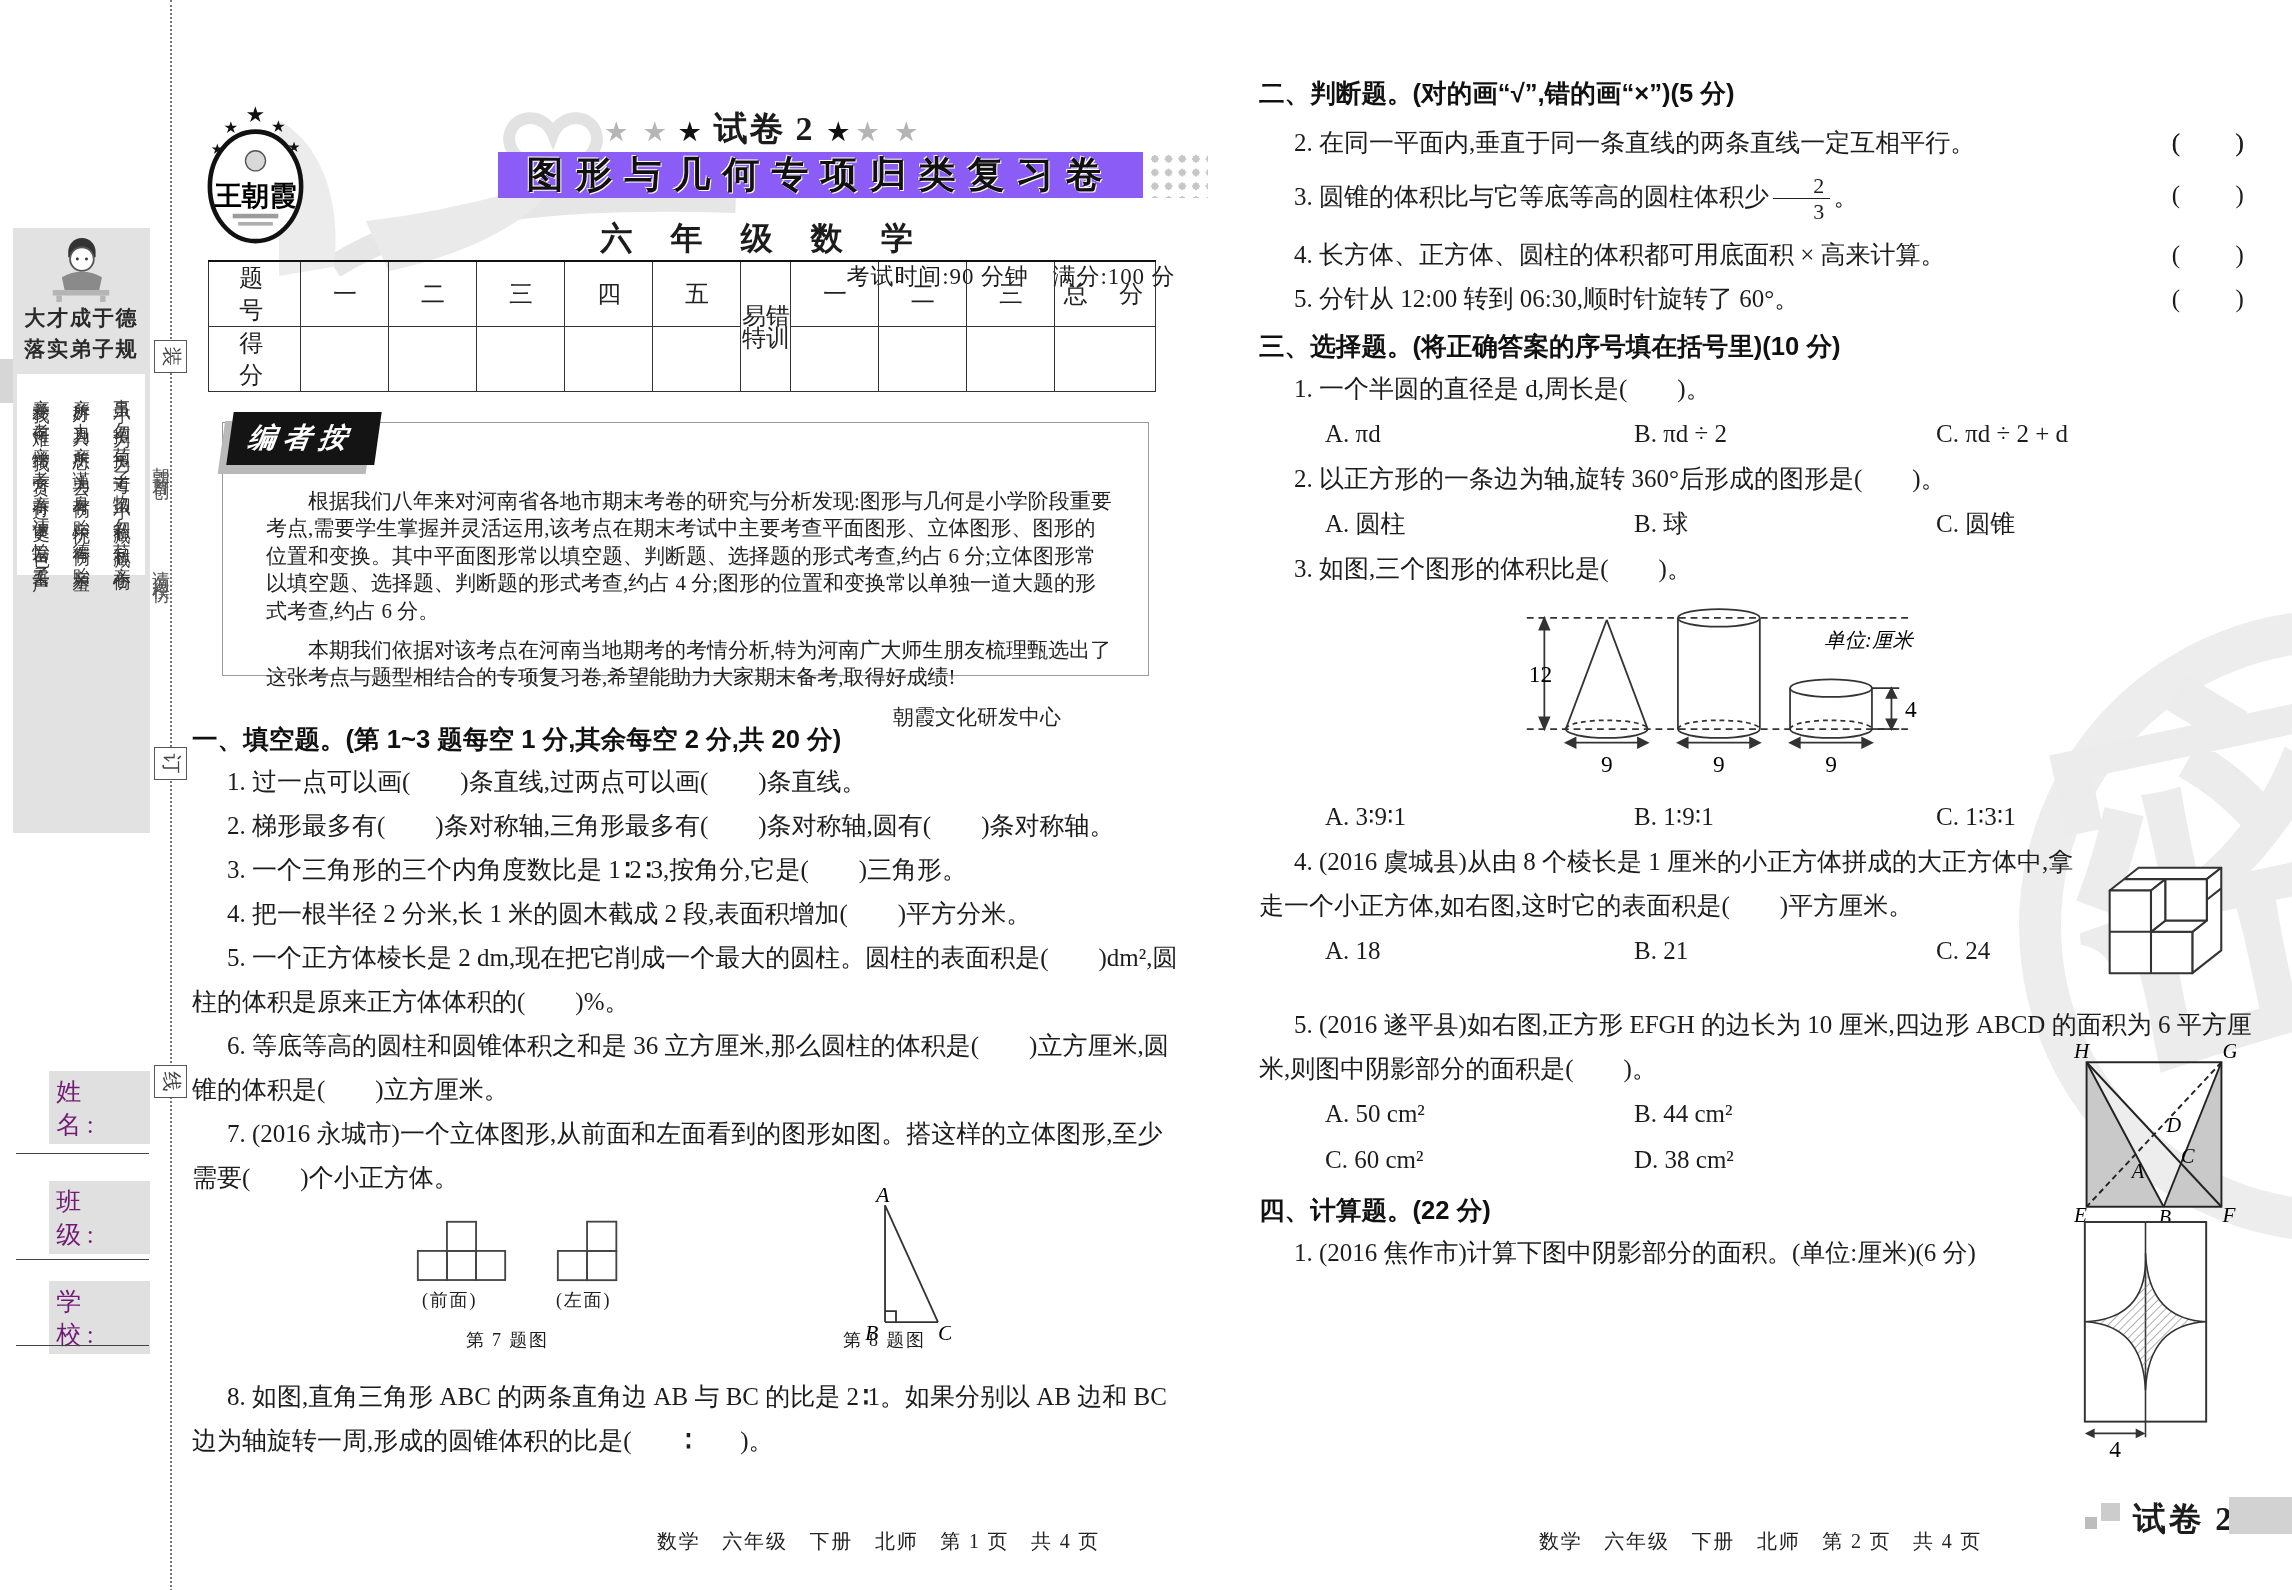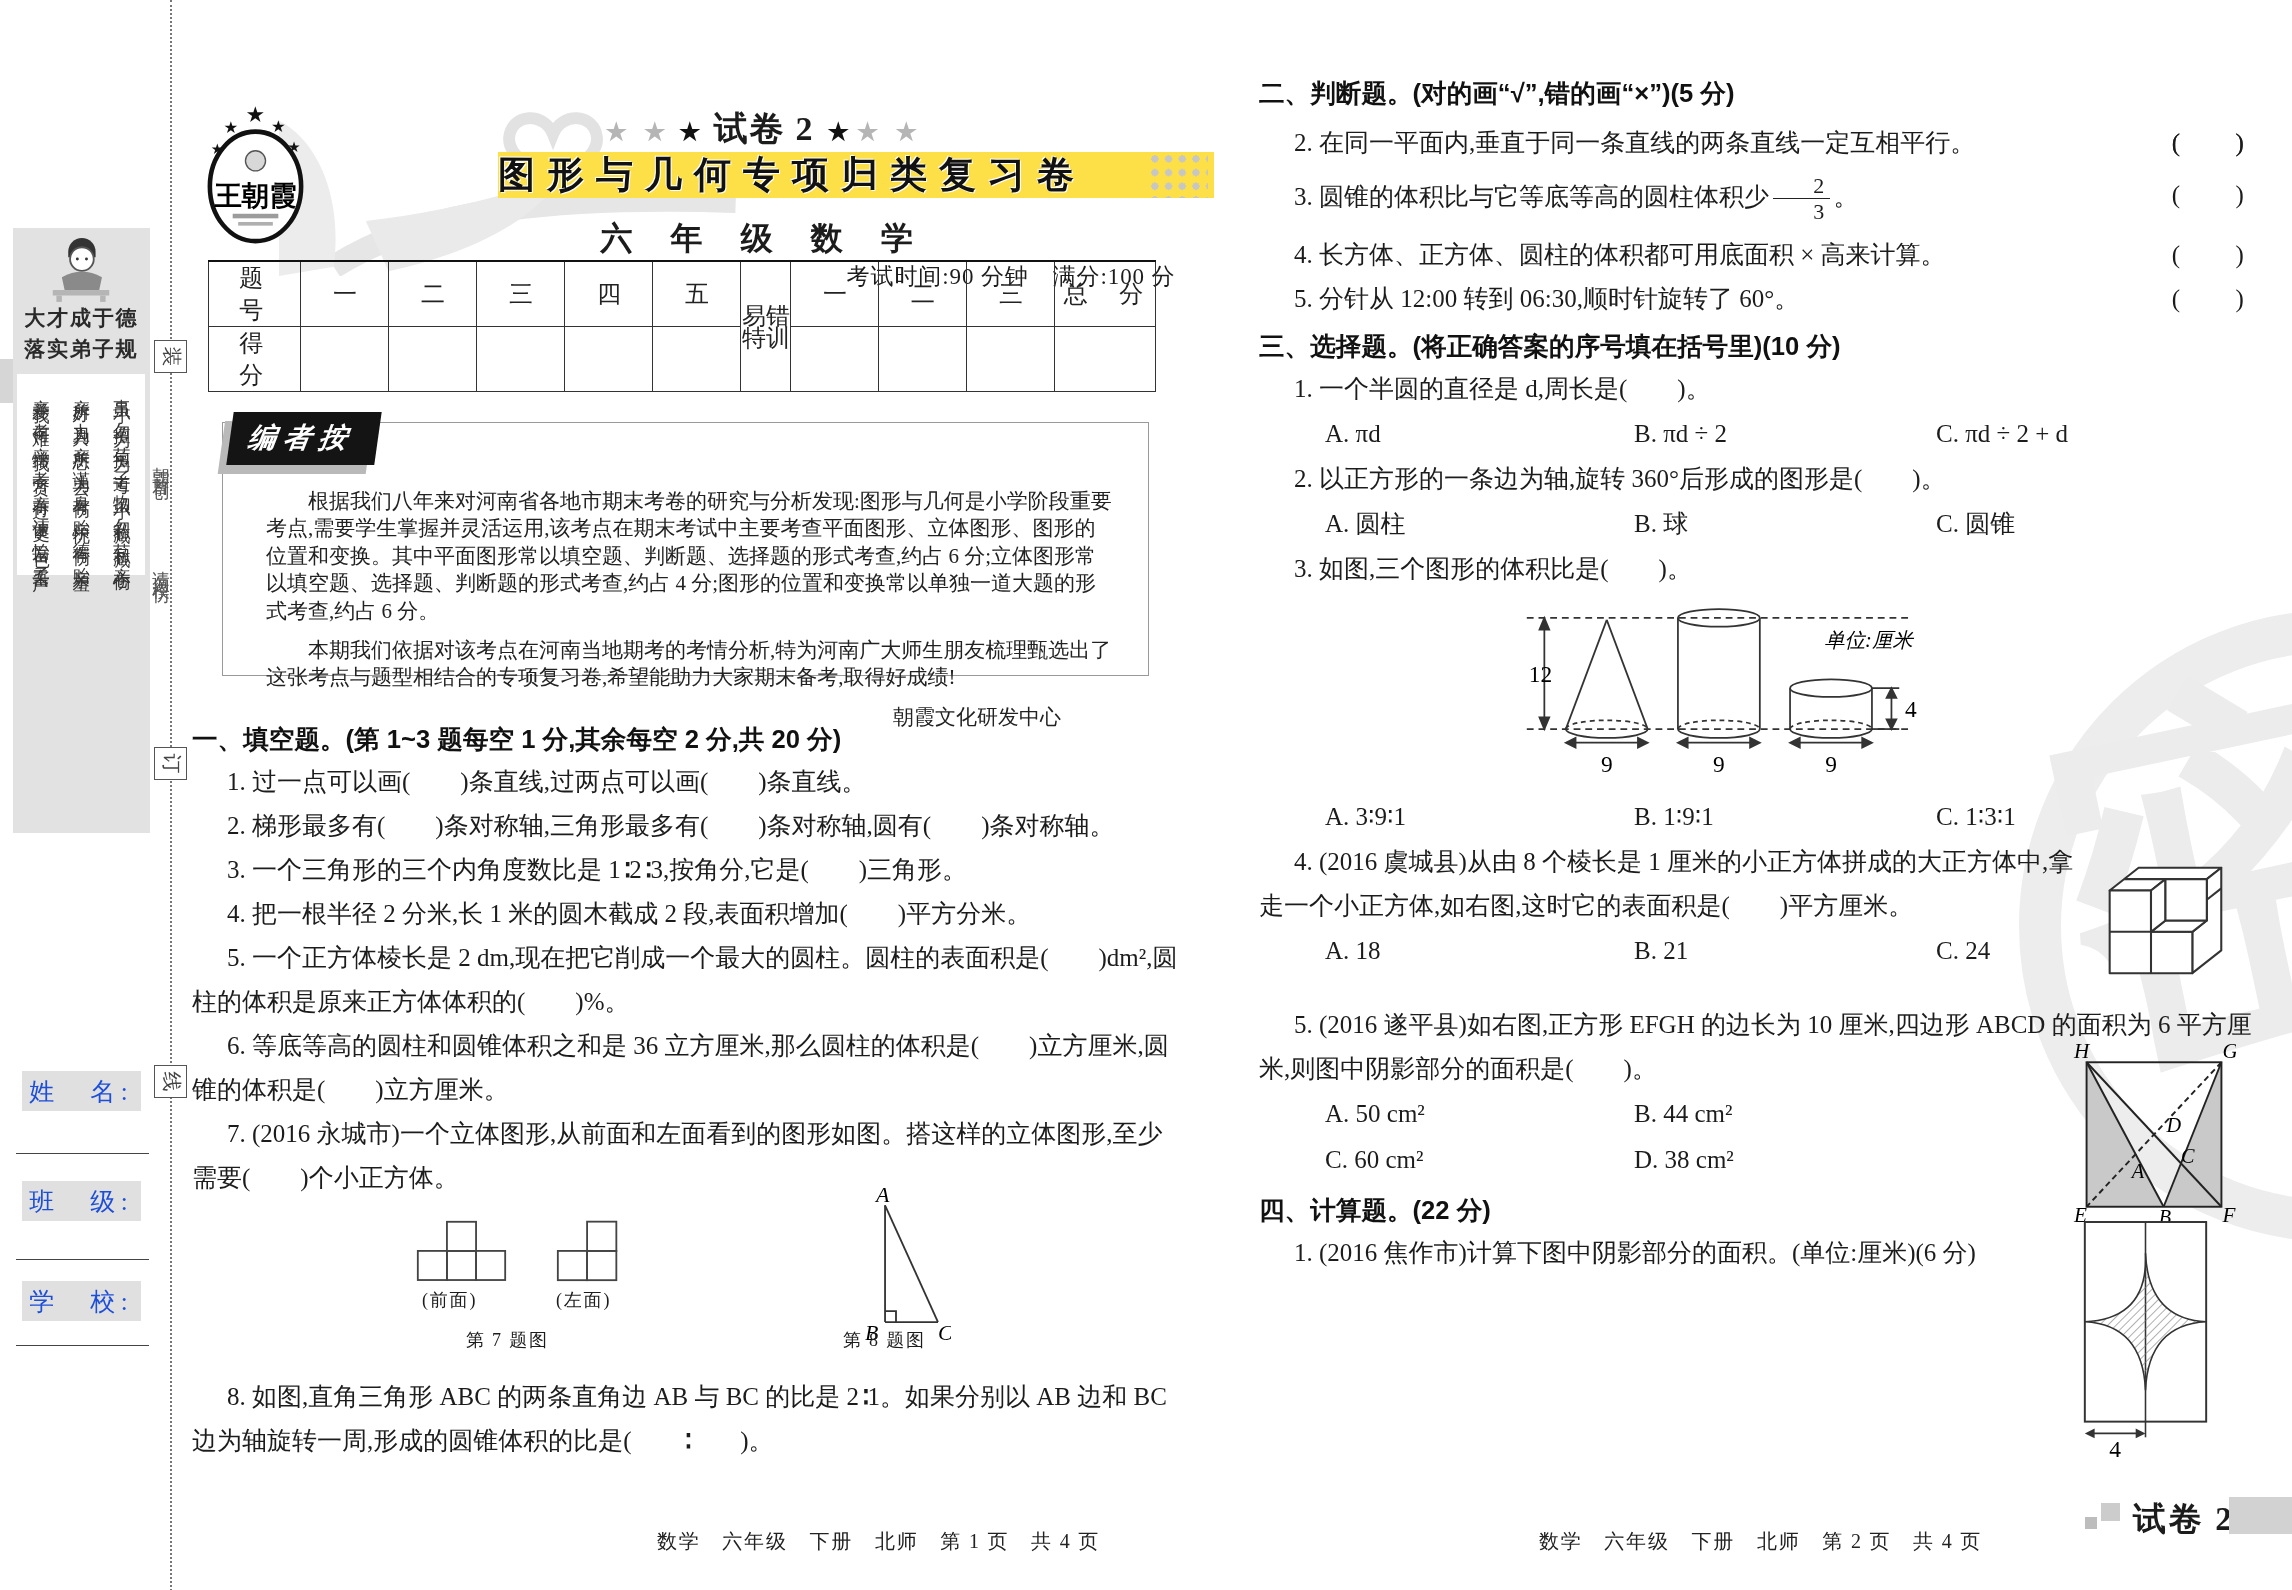--- a/index.html
+++ b/index.html
@@ -15,34 +15,34 @@
   .no-copy{position:absolute;left:149px;writing-mode:vertical-rl;font-size:17.4px;color:#555;letter-spacing:5.5px;}
   .edge-tab{position:absolute;left:0;top:359px;width:22px;height:44px;background:#d6d6d6;}
   
   .sidebox{position:absolute;left:12.8px;top:228px;width:137px;height:596px;background:#e2e2e2;padding-top:9.1px;}
   .slogan{text-align:center;font-weight:700;font-size:21px;letter-spacing:1.8px;color:#2a2a2a;line-height:31px;
           font-family:"Liberation Serif",serif;}
   .phrasebox{margin:9.1px auto 0;width:121px;background:#fff;padding:11px 3.7px;}
   .prow{display:flex;justify-content:space-around;margin-bottom:12.8px;}
   .vphrase{writing-mode:vertical-rl;font-size:17.4px;letter-spacing:3.7px;color:#333;}
   .idfield{position:absolute;left:22px;width:128px;}
-  .idfield .lbl{display:inline-block;background:#e0e0e0;font-size:25px;letter-spacing:5.5px;padding:3.7px 7.3px;color:#1d4ed8;}
+  .idfield .lbl{display:inline-block;background:#e0e0e0;font-size:25px;letter-spacing:5.5px;padding:3.7px 7.3px;color:#701a75;margin-left:27px;}
   .idline{position:absolute;left:16.4px;width:133px;border-bottom:1.8px solid #444;}
   
   .leftcol{position:absolute;left:192px;top:0;width:989px;}
   .rightcol{position:absolute;left:1259px;top:0;width:1003px;}
   .sec-title{font-family:"Liberation Sans",sans-serif;font-weight:700;font-size:25.6px;line-height:42px;color:#111;}
   .q{font-size:25px;line-height:44px;text-indent:1.4em;margin:0;}
   
   .starline{position:absolute;left:155px;right:0;top:106px;text-align:center;font-size:31px;font-weight:700;}
   .starline .sg{color:#b5b5b5;font-size:24px;letter-spacing:5.5px;}
   .starline .sb{color:#111;font-size:24px;}
   .starline .pno{font-size:34px;letter-spacing:1.8px;padding:0 5.5px;}
-  .titlebar{position:absolute;left:306px;top:152px;width:716px;height:46px;background:#fde047;
-            display:flex;align-items:center;justify-content:flex-start;}
+  .titlebar{position:absolute;left:306px;top:152px;width:645px;height:46px;background:#8b5cf6;
+            display:flex;align-items:center;justify-content:center;}
   .titlebar span{font-family:"Liberation Sans",sans-serif;font-weight:700;font-size:37px;letter-spacing:12px;
                  color:#111;text-shadow:0.9px 0.9px 0 #fff,-0.9px -0.9px 0 #fff;white-space:nowrap;}
   .dotpatch{position:absolute;left:956px;top:152px;width:60px;height:46px;
             background-image:radial-gradient(#c6c6c6 3.7px,transparent 3.7px);background-size:13.7px 13.7px;}
   .gradeline{position:absolute;left:155px;right:0;top:217px;text-align:center;
              font-family:"Liberation Sans",sans-serif;font-weight:700;font-size:32px;letter-spacing:14.6px;}
   .infoline{position:absolute;right:5.5px;top:261px;font-size:23px;letter-spacing:0.9px;}
   
   .stable{position:absolute;left:16.4px;top:260px;border-collapse:collapse;table-layout:fixed;}
   .stable td{border:0.9px solid #333;text-align:center;font-size:24px;color:#222;padding:0;}

